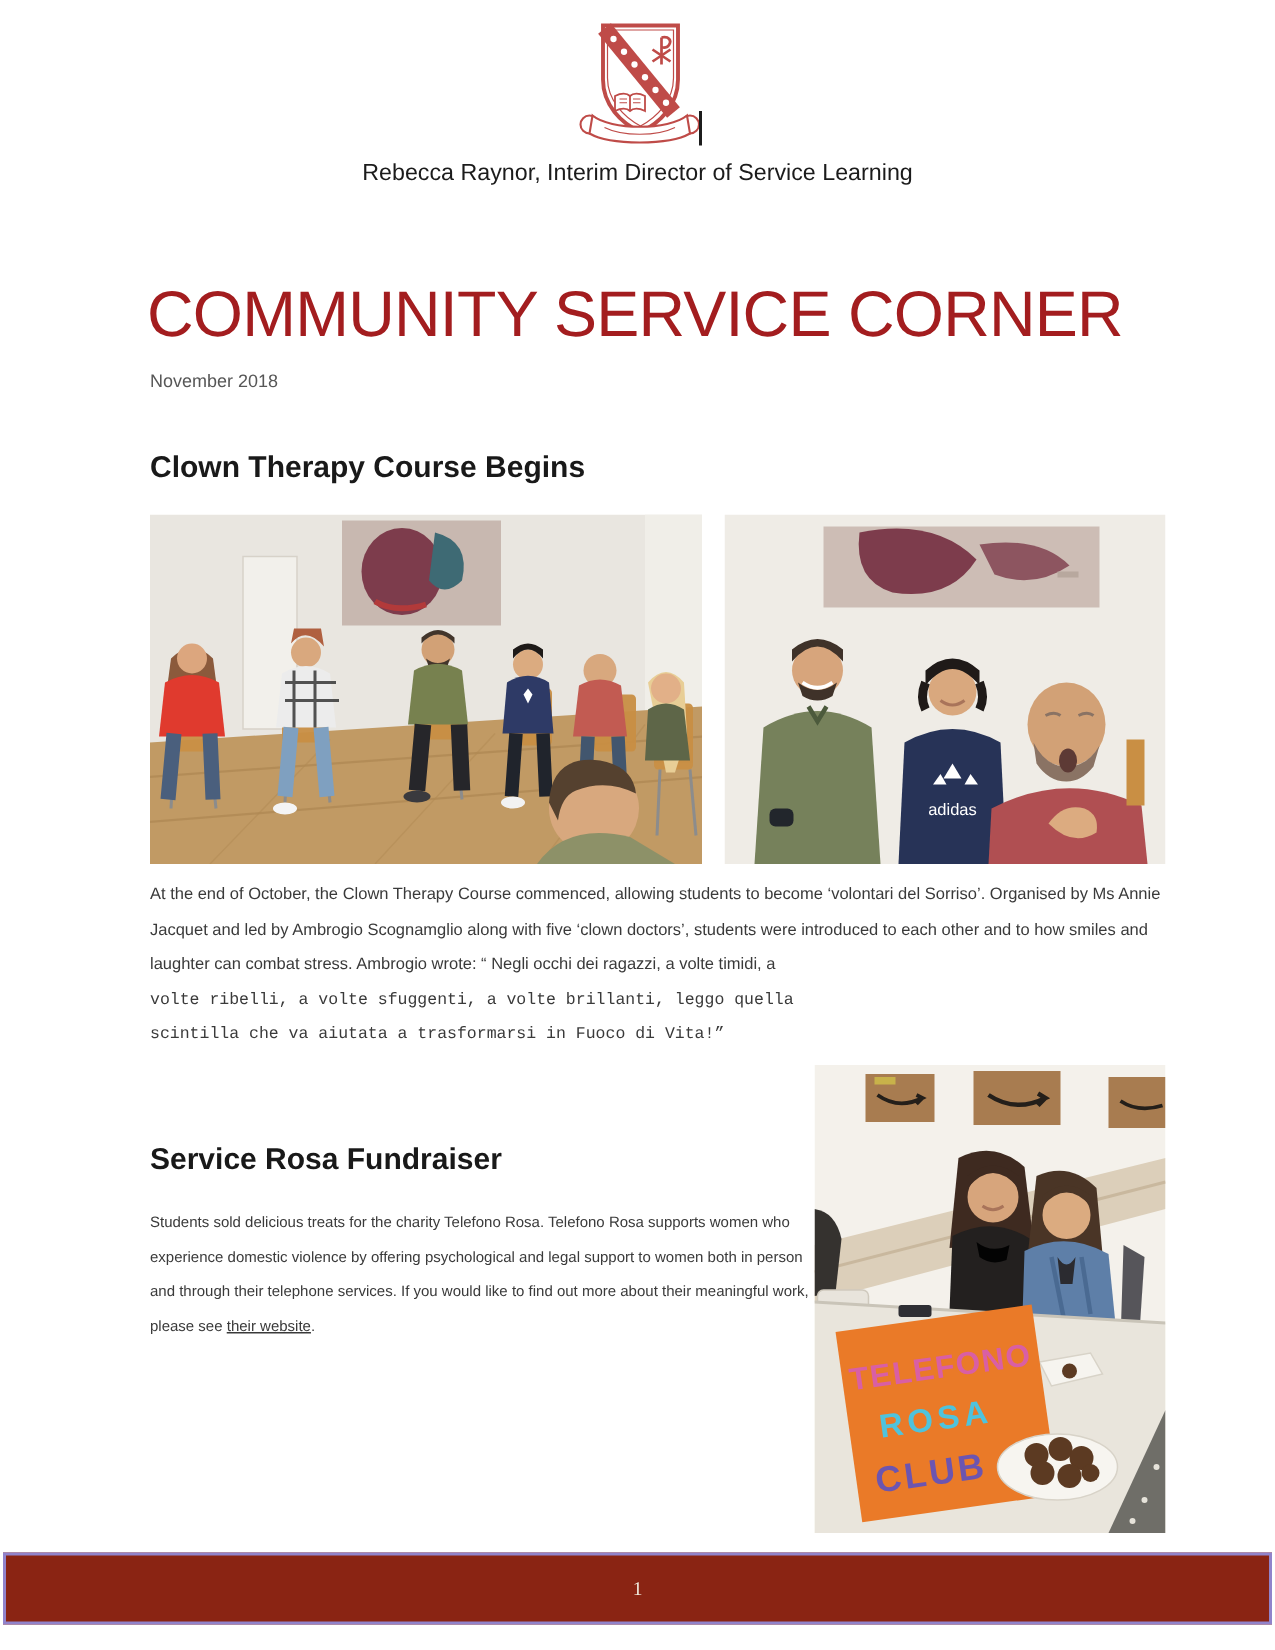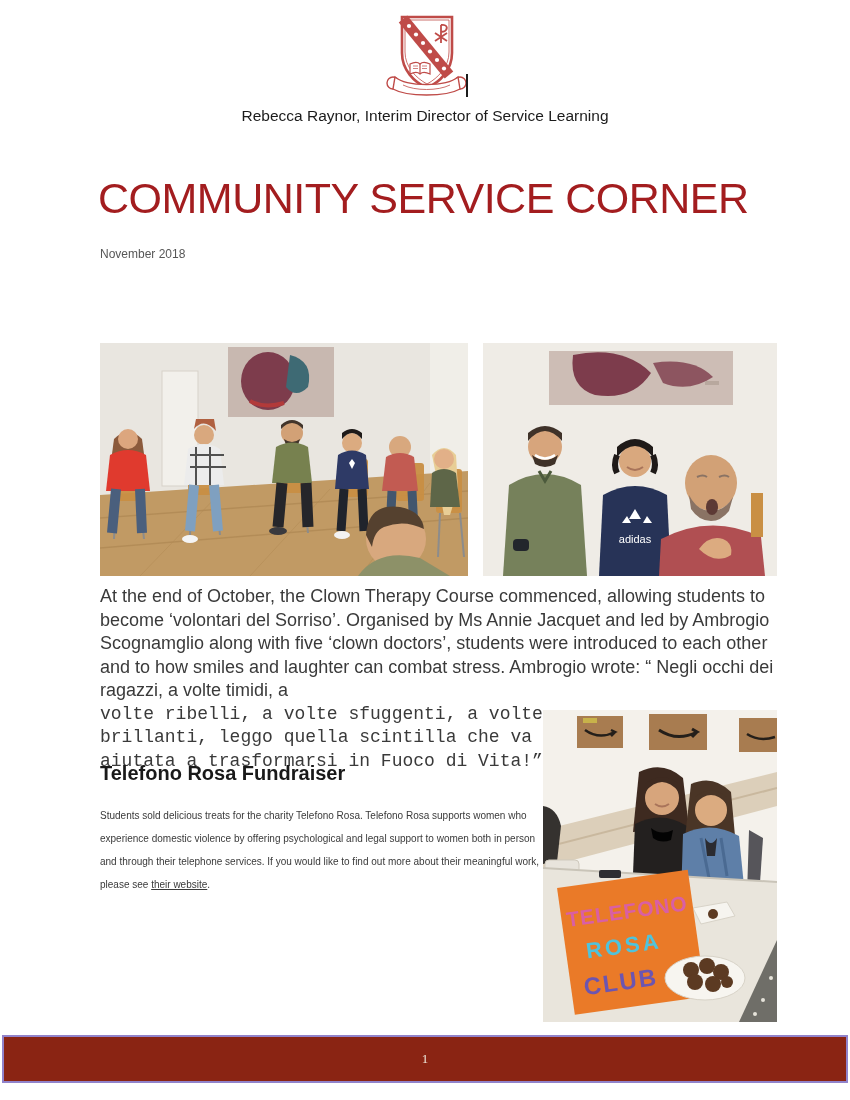--- a/index.html
+++ b/index.html
@@ -7,33 +7,33 @@
   .page {
     position:relative; width:850px; height:1100px; background:#ffffff;
     font-family:"Liberation Sans", sans-serif; overflow:hidden;
   }
   .crest { position:absolute; left:383px; top:13px; width:87px; height:85px; }
   .text-cursor { position:absolute; left:466px; top:74px; width:2px; height:23px; background:#1c1c1c; }
   .byline { position:absolute; left:0; width:850px; text-align:center; font-size:15.5px; color:#1b1b1b; }
   .byline-1 { top:107px; }
   .byline-2 { top:129px; }
   .masthead-title {
-    position:absolute; left:98px; top:174px; font-size:43px; font-weight:400;
+    position:absolute; left:98px; top:186px; font-size:43px; font-weight:400;
     color:#a31d1f; letter-spacing:-0.5px; white-space:nowrap;
   }
   .issue-date { position:absolute; left:100px; top:247px; font-size:12px; color:#575757; }
   .section-heading { position:absolute; left:100px; font-size:20px; font-weight:700; color:#191919; }
   .heading-1 { top:301px; }
   .heading-2 { top:762px; }
   .photo { position:absolute; display:block; }
   .photo-1 { left:100px; top:343px; width:368px; height:233px; }
   .photo-2 { left:483px; top:343px; width:294px; height:233px; }
   .photo-3 { left:543px; top:710px; width:234px; height:312px; }
   .body-para { position:absolute; color:#3a3a3a; }
-  .para-1 { left:100px; top:585px; width:700px; font-size:18px; line-height:23.5px; }
+  .para-1 { left:100px; top:585px; width:700px; font-size:11px; line-height:23.5px; }
   .para-1-part2 { display:block; max-width:480px;font-family:Liberation Mono, monospace; }
   .para-2 { left:100px; top:804px; width:448px; font-size:10px; line-height:23px; }
   .website-link { color:#3a3a3a; text-decoration:underline; cursor:pointer; }
   .footer-bar {
     position:absolute; left:2px; top:1035px; width:846px; height:48px;
     background:#8a2413; border:2px solid #9183cb;
     display:flex; align-items:center; justify-content:center;
   }
   .page-number { font-family:"Liberation Serif", serif; font-size:13px; color:#efe9dc; }
 </style>
@@ -76,20 +76,21 @@
       <path d="M20 72 C32 78 55 78 67 72" fill="none" stroke-width="0.8"></path>
     </g>
   </svg>
   <div class="text-cursor"></div>
 
   <div class="byline byline-1">Rebecca Raynor, Interim Director of Service Learning</div>
 
   <div class="masthead-title">COMMUNITY SERVICE CORNER</div>
   <div class="issue-date">November 2018</div>
 
+  <h2 class="section-heading heading-1">Clown Therapy Course Begins</h2>
 
   <svg class="photo photo-1" viewBox="0 0 368 233" xmlns="http://www.w3.org/2000/svg">
     <rect width="368" height="233" fill="#e9e6e0"></rect>
     <rect x="330" width="38" height="233" fill="#f0eee8"></rect>
     <rect x="62" y="28" width="36" height="115" fill="#f2f0eb" stroke="#d7d2c9"></rect>
 
     <rect x="128" y="4" width="106" height="70" fill="#c8b8b0"></rect>
     <ellipse cx="168" cy="38" rx="27" ry="29" fill="#7d3c4c"></ellipse>
     <path d="M190 12 Q214 18 208 44 Q196 56 186 44 Z" fill="#3e6a74"></path>
     <path d="M150 58 q14 8 34 2" stroke="#b23a3a" stroke-width="4" fill="none"></path>
@@ -284,21 +285,21 @@
     <g fill="#5c3a22">
       <circle cx="148" cy="260" r="8"></circle>
         <circle cx="164" cy="256" r="8"></circle>
         <circle cx="178" cy="262" r="8"></circle>
       <circle cx="152" cy="272" r="8"></circle>
         <circle cx="170" cy="274" r="8"></circle>
         <circle cx="184" cy="272" r="6"></circle>
     </g>
   </svg>
 
-  <h2 class="section-heading heading-2">Telefono Rosa Fundraiser</h2>
+  <h2 class="section-heading heading-2">Service Rosa Fundraiser</h2>
 
   <p class="body-para para-2">
     <span>Students sold delicious treats for the charity Telefono Rosa. Telefono Rosa supports women who experience domestic violence by offering psychological and legal support to women both in person and through their telephone services. If you would like to find out more about their meaningful work, please see </span><span class="website-link">their website</span><span>.</span>
   </p>
 
   <div class="footer-bar">
     <span class="page-number">1</span>
   </div>
 
 </div>

